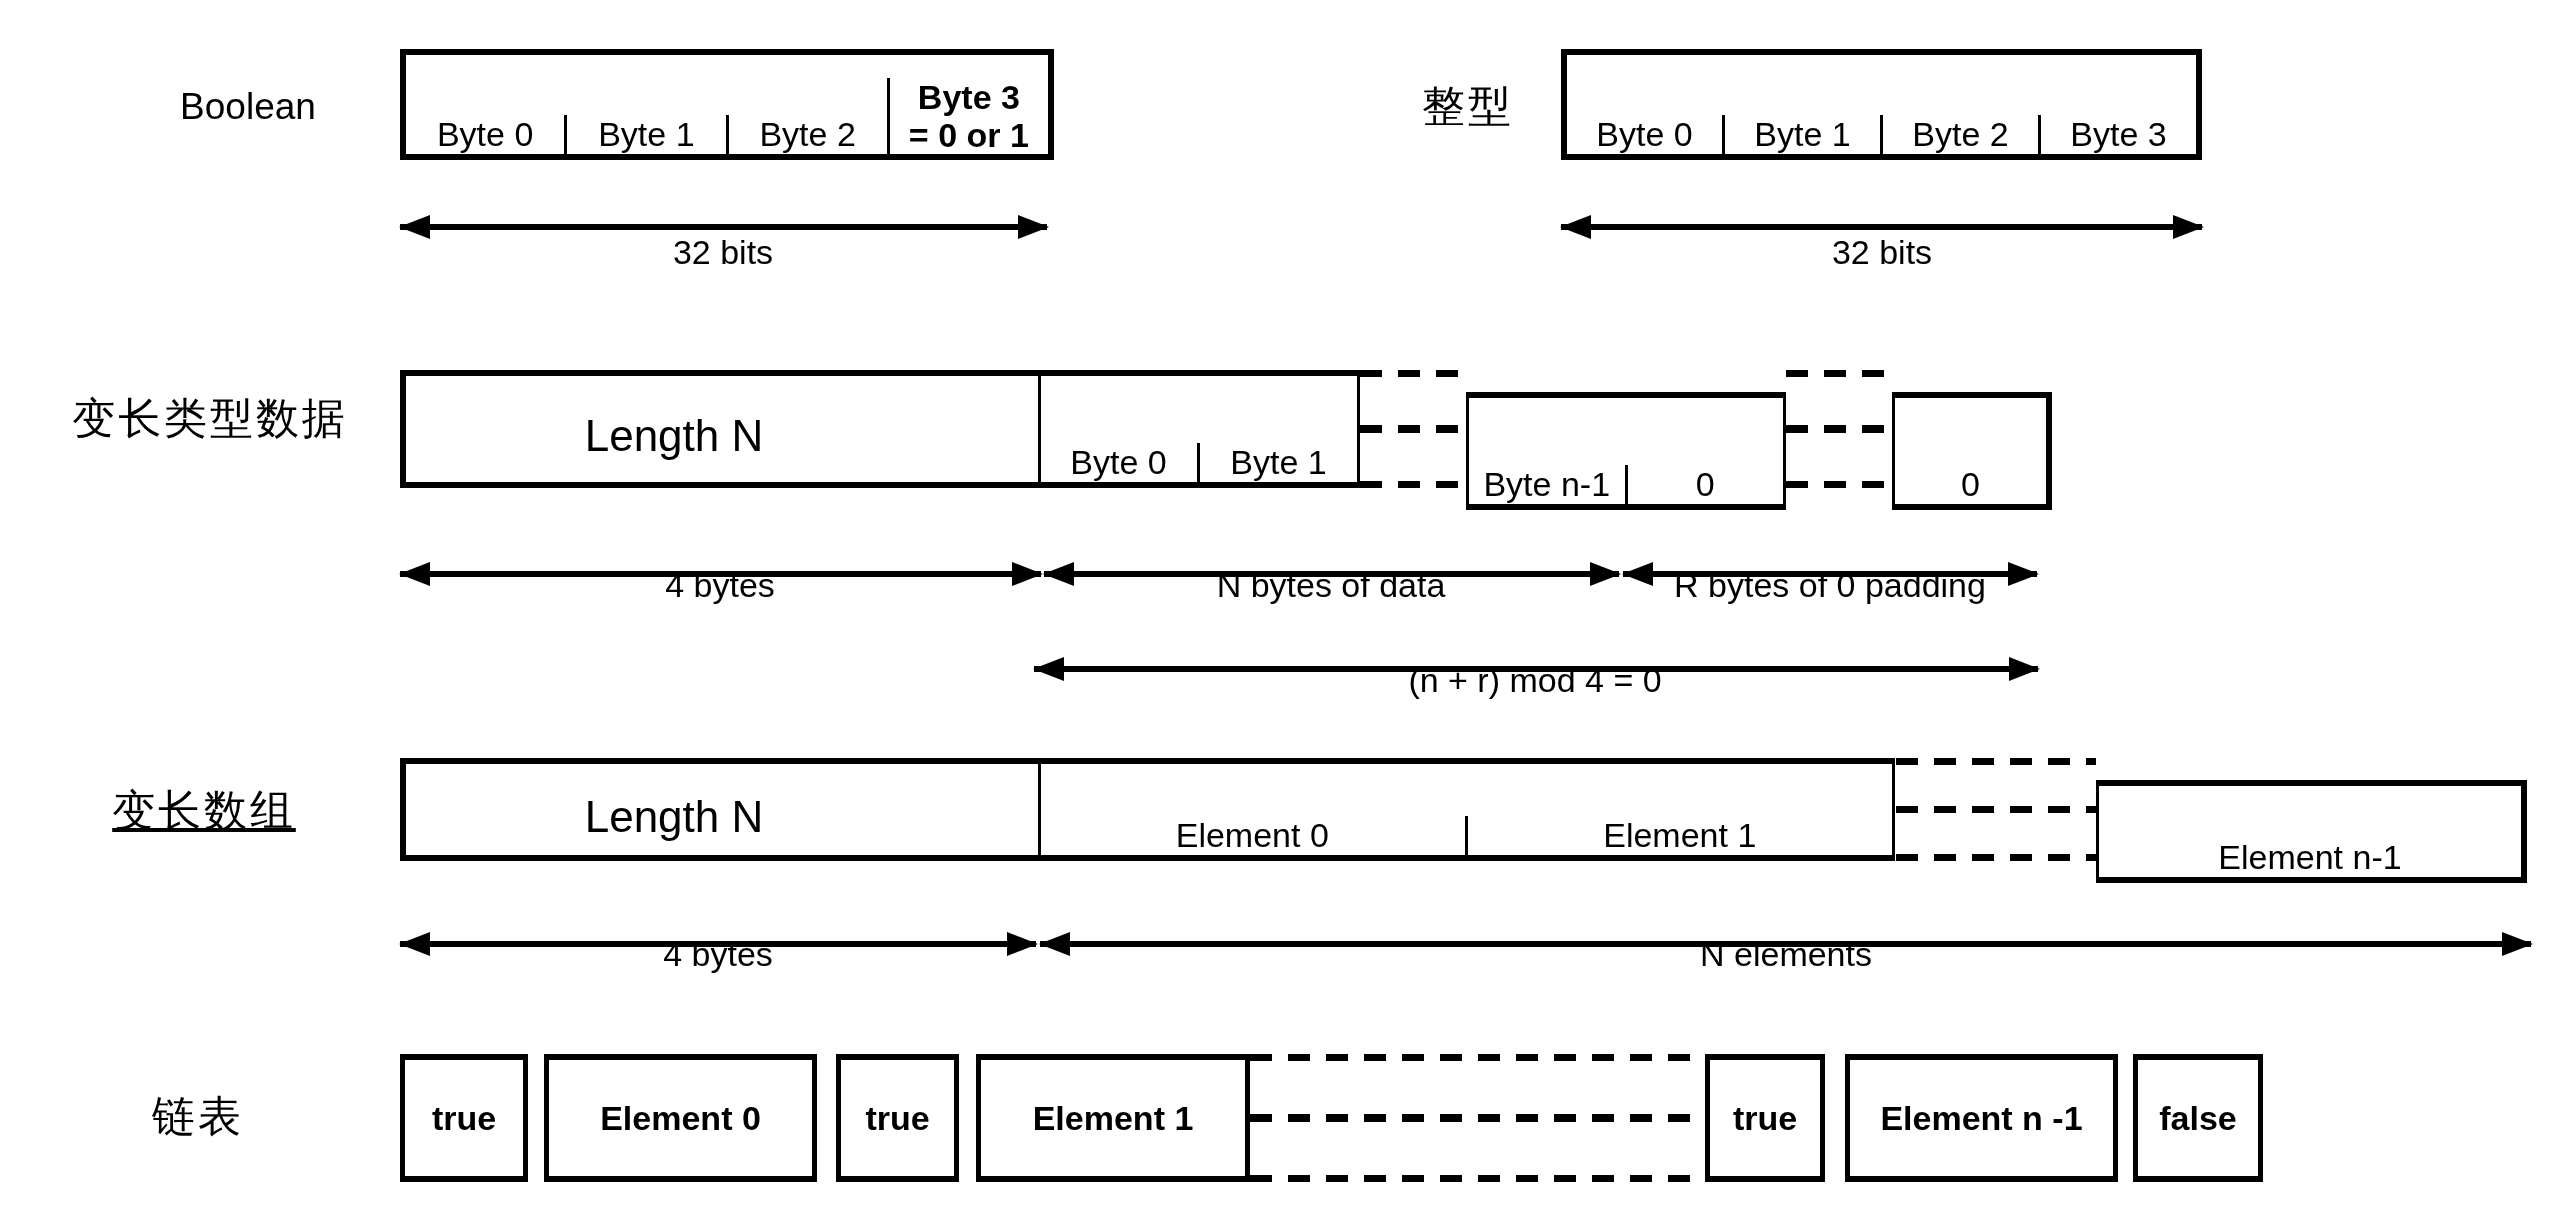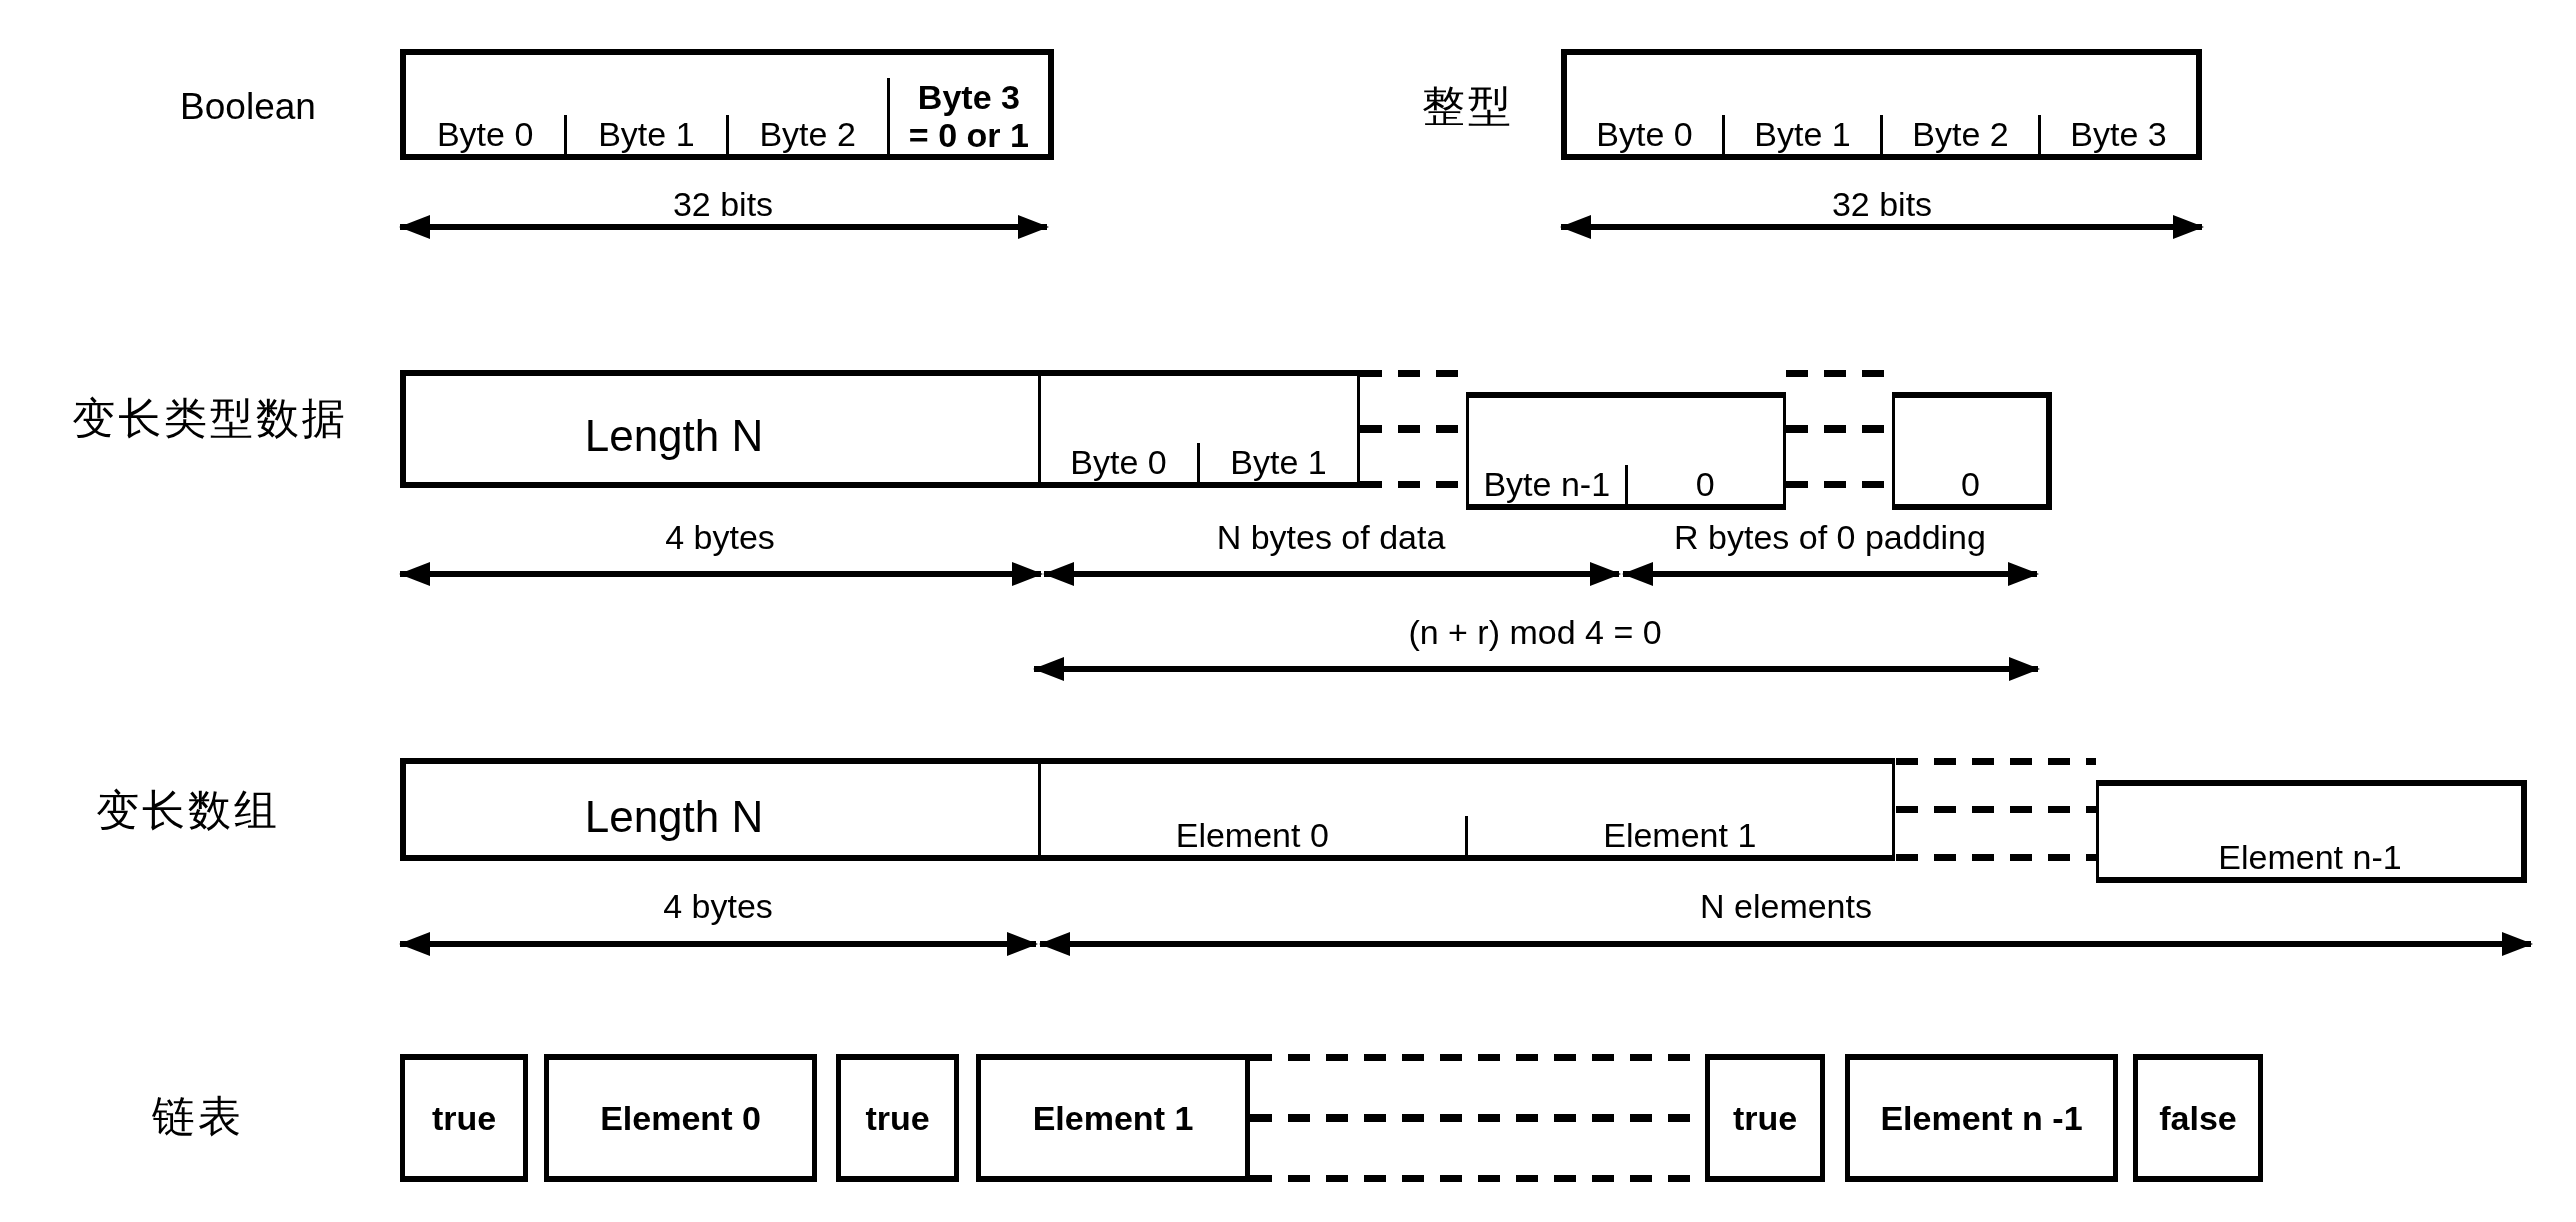--- a/index.html
+++ b/index.html
@@ -39,21 +39,21 @@
   
   .arrow { position:absolute; height:5.9px; background:#000; }
   .arrow::before, .arrow::after {
     content:""; position:absolute; top:50%; transform:translateY(-50%);
     width:0; height:0; border-top:12.5px solid transparent; border-bottom:12.5px solid transparent;
   }
   .arrow::before { left:-1.5px; border-right:31px solid #000; }
   .arrow::after  { right:-1.5px; border-left:31px solid #000; }
   .arrowlabel {
     position:absolute; transform:translateX(-50%);
-    font-size:34px; white-space:nowrap;
+    font-size:34px; white-space:nowrap;margin-top:48px;
   }
   
   .llbox {
     position:absolute; box-sizing:border-box;
     border:6.6px solid #000; border-left-width:5.1px; border-right-width:5.1px;
     display:flex; align-items:center; justify-content:center;
     font-size:34px; font-weight:700; white-space:nowrap;
   }
 </style>
 </head>
@@ -125,21 +125,21 @@
 
   <div class="arrowlabel" style="left:1331px; top:518px;">N bytes of data</div>
   <div class="arrow" style="left:1044px; top:571px; width:575px;"></div>
 
   <div class="arrowlabel" style="left:1830px; top:518px;">R bytes of 0 padding</div>
   <div class="arrow" style="left:1623px; top:571px; width:414px;"></div>
 
   <div class="arrowlabel" style="left:1535px; top:613px;">(n + r) mod 4 = 0</div>
   <div class="arrow" style="left:1034px; top:666px; width:1004px;"></div>
 
-  <div class="rowlabel" style="left:188px; top:811px;">变长数组</div>
+  <div class="rowlabel" style="left:204px; top:811px;text-decoration:underline;">变长数组</div>
 
   <div class="seg bl9 br5" style="left:400px; top:758px; width:641px; height:103px;">
     <div class="cell"></div>
     <div class="cell"></div>
     <div class="cell"></div>
     <div class="cell"></div>
   </div>
   <div class="overlabel" style="left:674px; top:792px;">Length N</div>
 
   <div class="seg br5" style="left:1040px; top:758px; width:855px; height:103px;">

